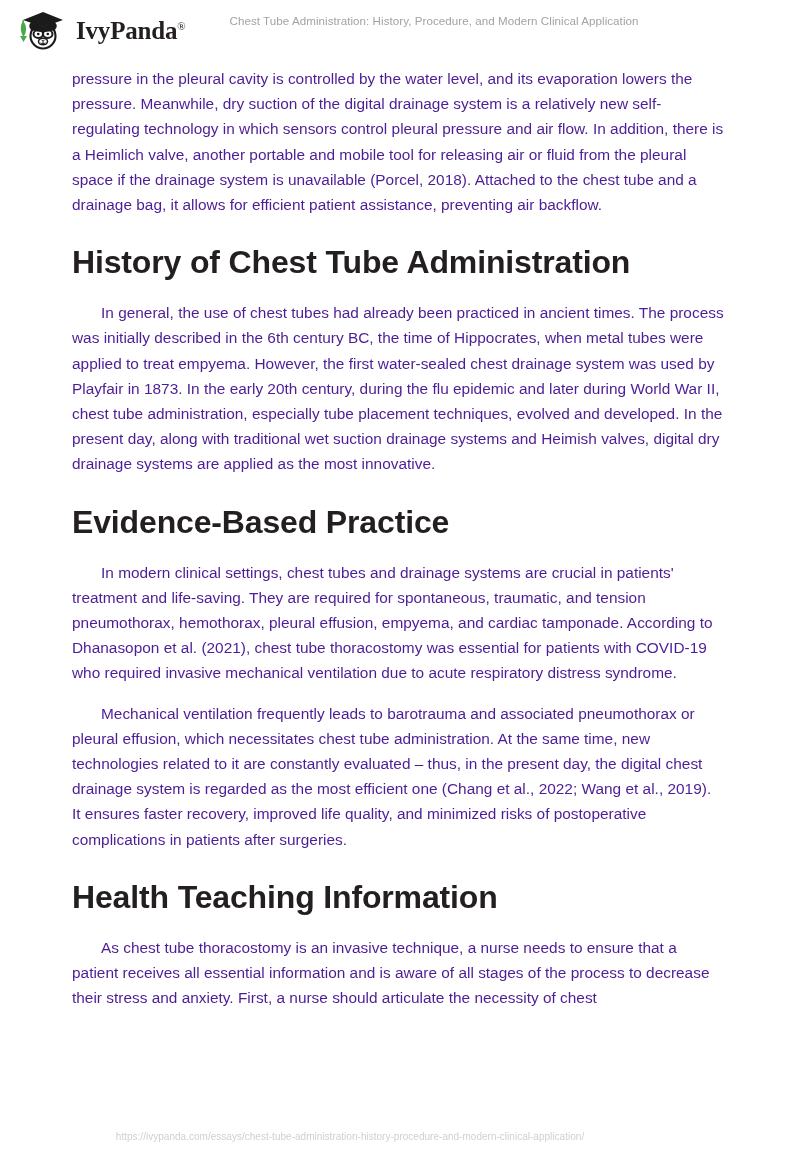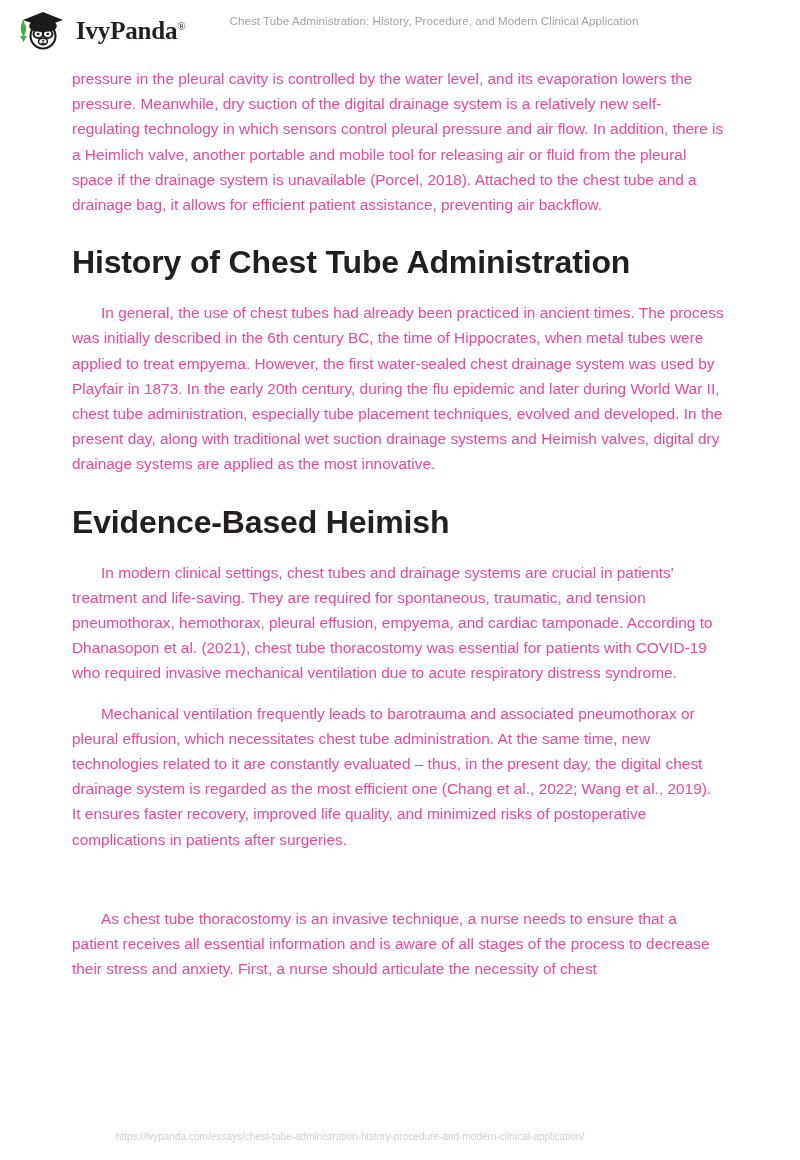--- a/index.html
+++ b/index.html
@@ -69,21 +69,21 @@
   
   .doc {
     position: absolute;
     left: 72px;
     top: 66px;
     width: 652px;
   }
   .para {
     font-size: 15.4px;
     line-height: 25.2px;
-    color: #ec4899;
+    color: #4c1d95;
     margin: 0;
     text-align: left;
     letter-spacing: 0.01px;
   }
   .para.indent { text-indent: 29px; }
 
   h2.sec-head {
     font-size: 32px;
     font-weight: bold;
     line-height: 29px;
@@ -153,27 +153,28 @@
 
   <p class="para">pressure in the pleural cavity is controlled by the water level, and its evaporation lowers the pressure. Meanwhile, dry suction of the digital drainage system is a relatively new self-regulating technology in which sensors control pleural pressure and air flow. In addition, there is a Heimlich valve, another portable and mobile tool for releasing air or fluid from the pleural space if the drainage system is unavailable (Porcel, 2018). Attached to the chest tube and a drainage bag, it allows for efficient patient assistance, preventing air backflow.</p>
   <div class="sp-para-to-head"></div>
 
   <h2 class="sec-head">History of Chest Tube Administration</h2>
   <div class="sp-head-to-para"></div>
 
   <p class="para indent">In general, the use of chest tubes had already been practiced in ancient times. The process was initially described in the 6th century BC, the time of Hippocrates, when metal tubes were applied to treat empyema. However, the first water-sealed chest drainage system was used by Playfair in 1873. In the early 20th century, during the flu epidemic and later during World War II, chest tube administration, especially tube placement techniques, evolved and developed. In the present day, along with traditional wet suction drainage systems and Heimish valves, digital dry drainage systems are applied as the most innovative.</p>
   <div class="sp-para-to-head"></div>
 
-  <h2 class="sec-head">Evidence-Based Heimish</h2>
+  <h2 class="sec-head">Evidence-Based Practice</h2>
   <div class="sp-head-to-para"></div>
 
   <p class="para indent">In modern clinical settings, chest tubes and drainage systems are crucial in patients' treatment and life-saving. They are required for spontaneous, traumatic, and tension pneumothorax, hemothorax, pleural effusion, empyema, and cardiac tamponade. According to Dhanasopon et al. (2021), chest tube thoracostomy was essential for patients with COVID-19 who required invasive mechanical ventilation due to acute respiratory distress syndrome.</p>
   <div class="sp-para-to-para"></div>
 
   <p class="para indent">Mechanical ventilation frequently leads to barotrauma and associated pneumothorax or pleural effusion, which necessitates chest tube administration. At the same time, new technologies related to it are constantly evaluated – thus, in the present day, the digital chest drainage system is regarded as the most efficient one (Chang et al., 2022; Wang et al., 2019). It ensures faster recovery, improved life quality, and minimized risks of postoperative complications in patients after surgeries.</p>
   <div class="sp-para-to-head"></div>
 
+  <h2 class="sec-head">Health Teaching Information</h2>
   <div class="sp-head-to-para"></div>
 
   <p class="para indent">As chest tube thoracostomy is an invasive technique, a nurse needs to ensure that a patient receives all essential information and is aware of all stages of the process to decrease their stress and anxiety. First, a nurse should articulate the necessity of chest</p>
 </div>
 
 <div class="page-footer">https://ivypanda.com/essays/chest-tube-administration-history-procedure-and-modern-clinical-application/</div>
 
 </body></html>

